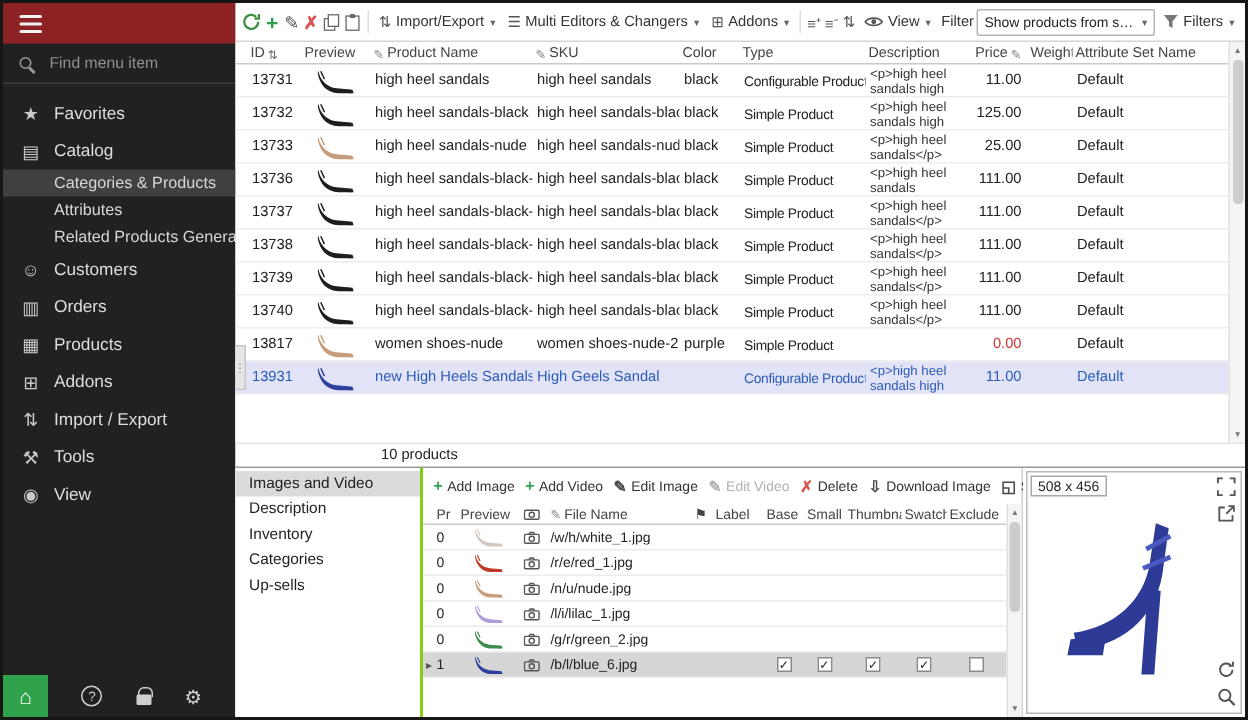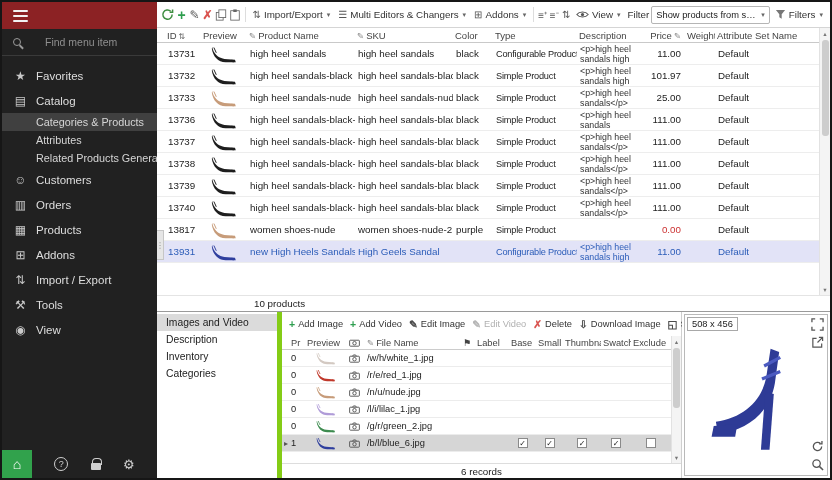--- a/index.html
+++ b/index.html
@@ -4,21 +4,21 @@
 <style>
   *{box-sizing:border-box;margin:0;padding:0}
   html,body{background:#777;}
   body{font-family:"Liberation Sans",sans-serif;}
   .app{position:relative;width:832px;height:480px;background:#fff;border:2px solid #161616;display:flex;overflow:hidden}
 
   
   .sidebar{flex:0 0 155px;width:155px;background:#212121;color:#dedede;display:flex;flex-direction:column;position:relative}
   .sb-top{height:27px;background:#8c2224;display:flex;align-items:center;padding-left:11px;flex:0 0 27px}
   .hamb i{display:block;width:15px;height:2px;background:#f2f2f2;margin:3px 0;border-radius:1px}
-  .sb-search{height:27px;border-bottom:1px solid #3a3a3a;display:flex;align-items:center;gap:24px;padding:0 11px;flex:0 0 27px}
+  .sb-search{height:27px;border-bottom:1px solid #3a3a3a;display:flex;align-items:center;gap:12px;padding:0 11px;flex:0 0 27px}
   .mag{width:8px;height:8px;border:1.5px solid #9b9b9b;border-radius:50%;position:relative;flex:0 0 auto}
   .mag::after{content:"";position:absolute;width:5px;height:1.5px;background:#9b9b9b;transform:rotate(45deg);right:-4px;bottom:-2px}
   .sb-search input{background:transparent;border:none;outline:none;color:#cfcfcf;font-size:10.5px;width:110px}
   .sb-search input::placeholder{color:#8f8f8f}
   .nav{padding-top:7px;flex:1}
   .nav-item{display:flex;align-items:center;gap:9px;height:25px;padding:0 12px;font-size:11.5px;cursor:pointer;white-space:nowrap}
   .nav-item .glyph{width:13px;text-align:center;font-size:12px;color:#c9c9c9;flex:0 0 13px}
   .nav-item.sub{height:18px;padding-left:34px;font-size:10.8px;color:#d6d6d6}
   .nav-item.sel{background:#404040}
   .sb-bottom{height:28px;flex:0 0 28px;display:flex;align-items:center}
@@ -74,21 +74,21 @@
   
   .vscroll{flex:0 0 11px;width:11px;background:#f4f4f4;border-left:1px solid #e2e2e2;display:flex;flex-direction:column;align-items:center;cursor:pointer}
   .vscroll.thin{flex-basis:10px;width:10px}
   .vs-btn{height:11px;width:100%;display:flex;align-items:center;justify-content:center;font-size:5.5px;color:#777}
   .vs-thumb{width:7px;height:96px;background:#cdcdcd;border-radius:3px;margin-top:1px}
   .vscroll.thin .vs-thumb{height:60px}
   .vs-fill{flex:1}
 
   
   .bottom{flex:0 0 167px;height:167px;display:flex;border-top:1px solid #9a9a9a;min-height:0}
-  .tabs{flex:0 0 125px;width:125px;border-right:5px solid #84cc16;padding-top:2px;background:#fff}
+  .tabs{flex:0 0 125px;width:125px;border-right:2px solid #84cc16;padding-top:2px;background:#fff}
   .tab{height:17px;display:flex;align-items:center;padding-left:9px;font-size:10.3px;color:#222;cursor:pointer;white-space:nowrap}
   .tab.sel{background:#dbdbdb}
   .ipanel{flex:1;min-width:0;display:flex;flex-direction:column;border-right:1px solid #cfcfcf}
   .itoolbar{height:24px;flex:0 0 24px;display:flex;align-items:center;gap:7px;padding:0 7px;font-size:9.3px;color:#333;white-space:nowrap}
   .itbtn{display:flex;align-items:center;gap:3px;cursor:pointer}
   .itbtn .g{font-size:10.5px;font-weight:bold}
   .itbtn.dis{color:#b0b0b0;cursor:default}
   .izone{flex:1;display:flex;min-height:0}
   .icol{flex:1;min-width:0;display:flex;flex-direction:column}
   .ihead,.irow{display:grid;grid-template-columns:7px 16px 42px 18px 96px 14px 34px 27px 27px 38px 30px 1fr;align-items:center}
@@ -351,21 +351,21 @@
               <div class="c">
                 <svg class="shoe" viewBox="0 0 32 22" style="color: rgb(30, 30, 30);">
                   <use href="#shoe-sym"></use>
                 </svg>
               </div>
               <div class="c">high heel sandals-black</div>
               <div class="c">high heel sandals-black</div>
               <div class="c">black</div>
               <div class="c type">Simple Product</div>
               <div class="c desc">&lt;p&gt;high heel sandals high heel san...</div>
-              <div class="c price">101.97</div>
+              <div class="c price">125.00</div>
               <div class="c"></div>
               <div class="c">Default</div>
             </div>
 
             <div class="prow">
               <div class="c mkc"><span class="mk">▸</span></div>
               <div class="c">13733</div>
               <div class="c">
                 <svg class="shoe" viewBox="0 0 32 22" style="color: rgb(199, 156, 122);">
                   <use href="#shoe-sym"></use>
@@ -536,20 +536,23 @@
           <div class="tab">
             <span>Inventory</span>
           </div>
 
 
           <div class="tab">
             <span>Categories</span>
           </div>
 
 
+          <div class="tab">
+            <span>Up-sells</span>
+          </div>
 
 
         </div>
 
       <div class="ipanel">
         <div class="itoolbar">
 
             <div class="itbtn">
               <span class="g" style="color: rgb(46, 158, 79);">+</span>
               <span>Add Image</span>
@@ -840,23 +843,20 @@
                 </div>
               </div>
             <div class="ifill"></div>
           </div>
           <div class="vscroll thin">
             <span class="vs-btn">▲</span>
             <span class="vs-thumb"></span>
             <span class="vs-fill"></span>
             <span class="vs-btn">▼</span>
           </div>
-        </div>
-        <div class="istatus">
-          <span>6 records</span>
         </div>
       </div>
 
       <div class="preview">
         <div class="pframe">
           <div class="dims">508 x 456</div>
           <span class="pv-ic pv-tr">
             <svg width="13" height="13" viewBox="0 0 14 14">
                 <path d="M1 4.5 V1 h3.5 M9.5 1 H13 v3.5 M13 9.5 V13 H9.5 M4.5 13 H1 V9.5" fill="none" stroke="#555" stroke-width="1.4"></path>
               </svg>

